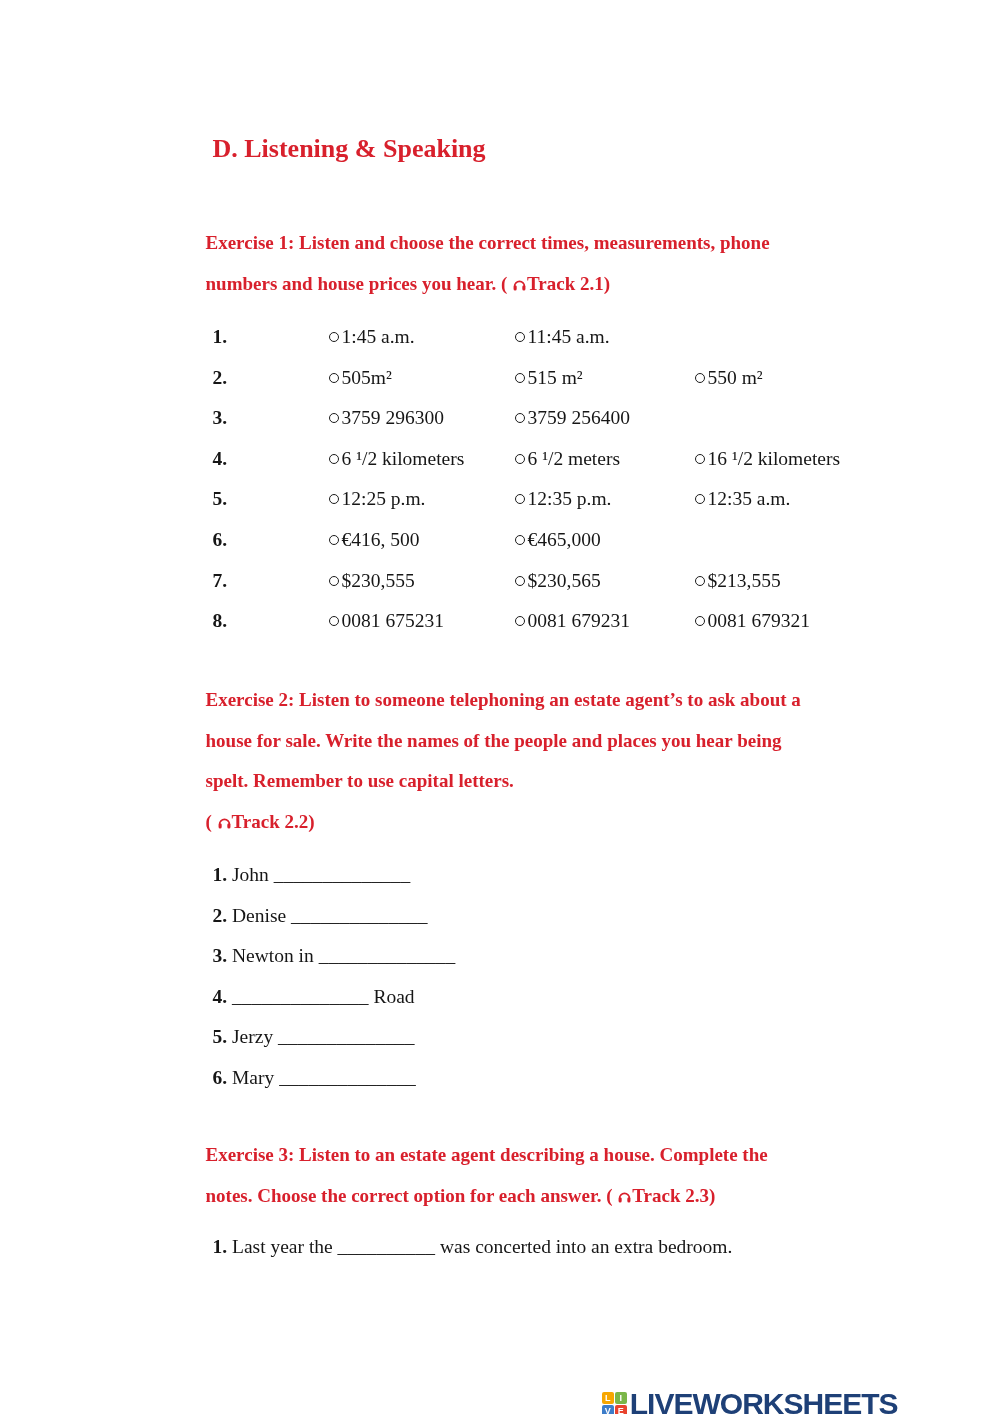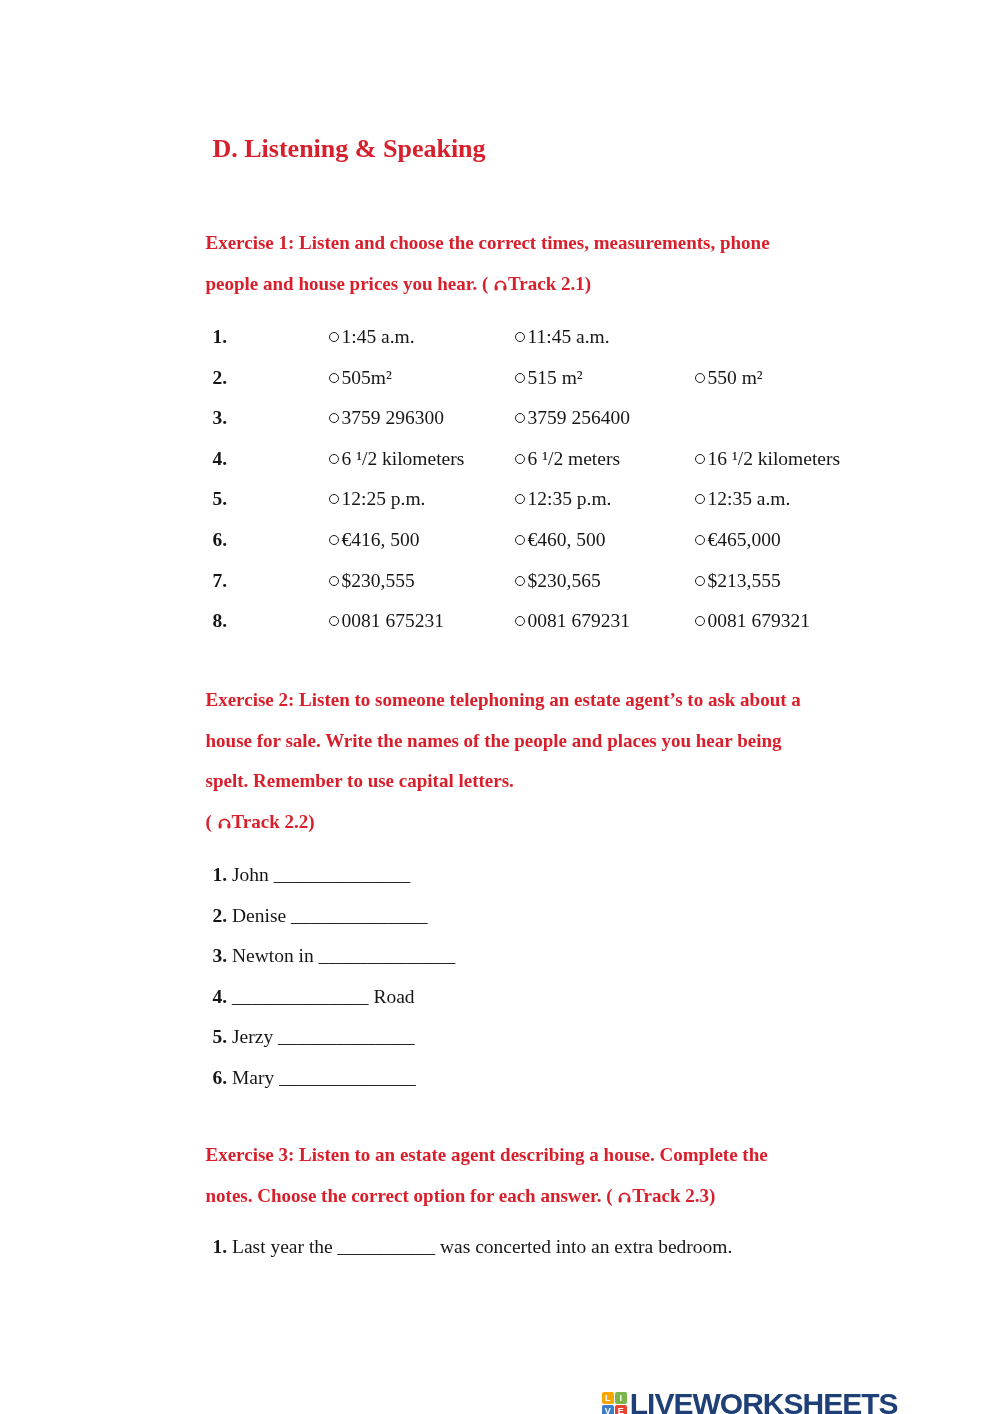--- a/index.html
+++ b/index.html
@@ -76,21 +76,21 @@
 </style>
 </head>
 <body>
 
 <div class="page">
 
   <h1 id="title">D. Listening &amp; Speaking</h1>
 
   <p id="ex1-head" class="ex-head">
     <span>Exercise 1: Listen and choose the correct times, measurements, phone</span><br>
-    <span>people and house prices you hear. </span><span class="track"><span>( </span><svg class="hp-icon" viewBox="0 0 24 24">
+    <span>numbers and house prices you hear. </span><span class="track"><span>( </span><svg class="hp-icon" viewBox="0 0 24 24">
           <path class="band" d="M4 15a8 8 0 0 1 16 0"></path>
           <rect class="cup" x="2.5" y="13" width="5" height="8.5" rx="2.4"></rect>
           <rect class="cup" x="16.5" y="13" width="5" height="8.5" rx="2.4"></rect>
         </svg><span>Track 2.1)</span></span>
   </p>
 
   <div id="ex1-grid">
     <div class="orow">
       <span class="num">1.</span>
       <span class="opt"><span class="radio"></span><span>1:45 a.m.</span></span>
@@ -115,21 +115,20 @@
     </div>
     <div class="orow">
       <span class="num">5.</span>
       <span class="opt"><span class="radio"></span><span>12:25 p.m.</span></span>
       <span class="opt"><span class="radio"></span><span>12:35 p.m.</span></span>
       <span class="opt"><span class="radio"></span><span>12:35 a.m.</span></span>
     </div>
     <div class="orow">
       <span class="num">6.</span>
       <span class="opt"><span class="radio"></span><span>€416, 500</span></span>
-      <span class="opt"><span class="radio"></span><span>€460, 500</span></span>
       <span class="opt"><span class="radio"></span><span>€465,000</span></span>
     </div>
     <div class="orow">
       <span class="num">7.</span>
       <span class="opt"><span class="radio"></span><span>$230,555</span></span>
       <span class="opt"><span class="radio"></span><span>$230,565</span></span>
       <span class="opt"><span class="radio"></span><span>$213,555</span></span>
     </div>
     <div class="orow">
       <span class="num">8.</span>

